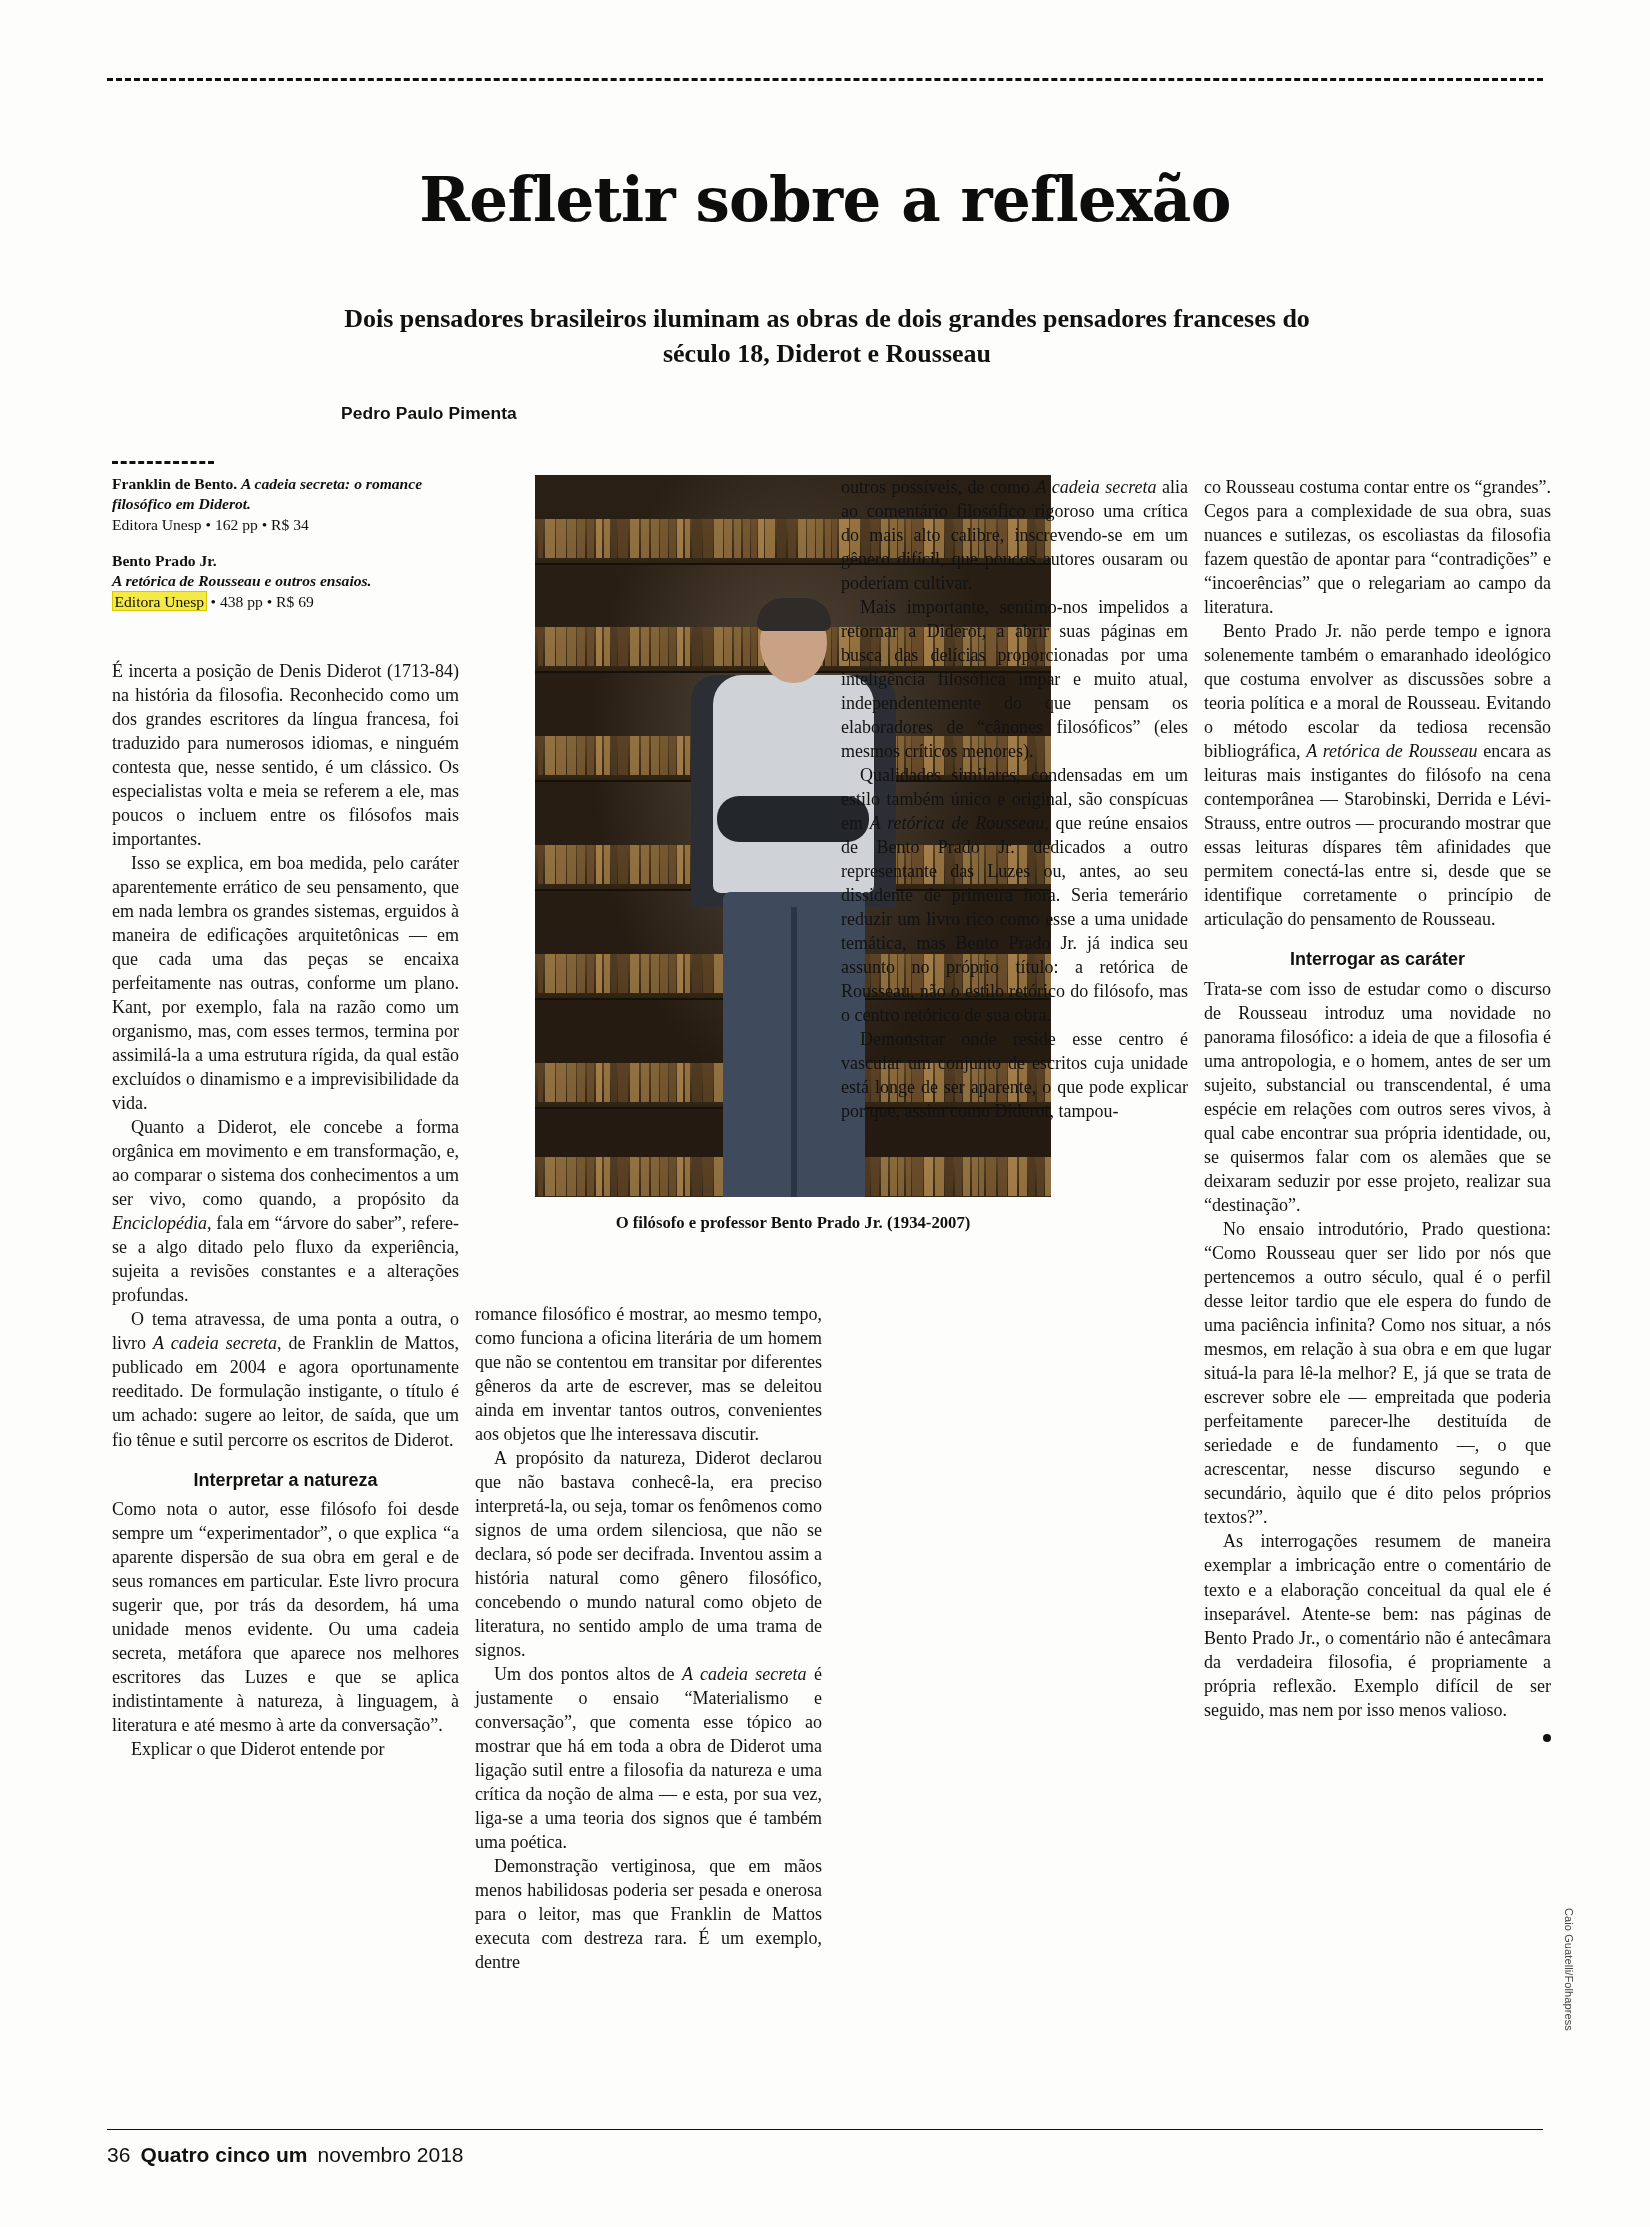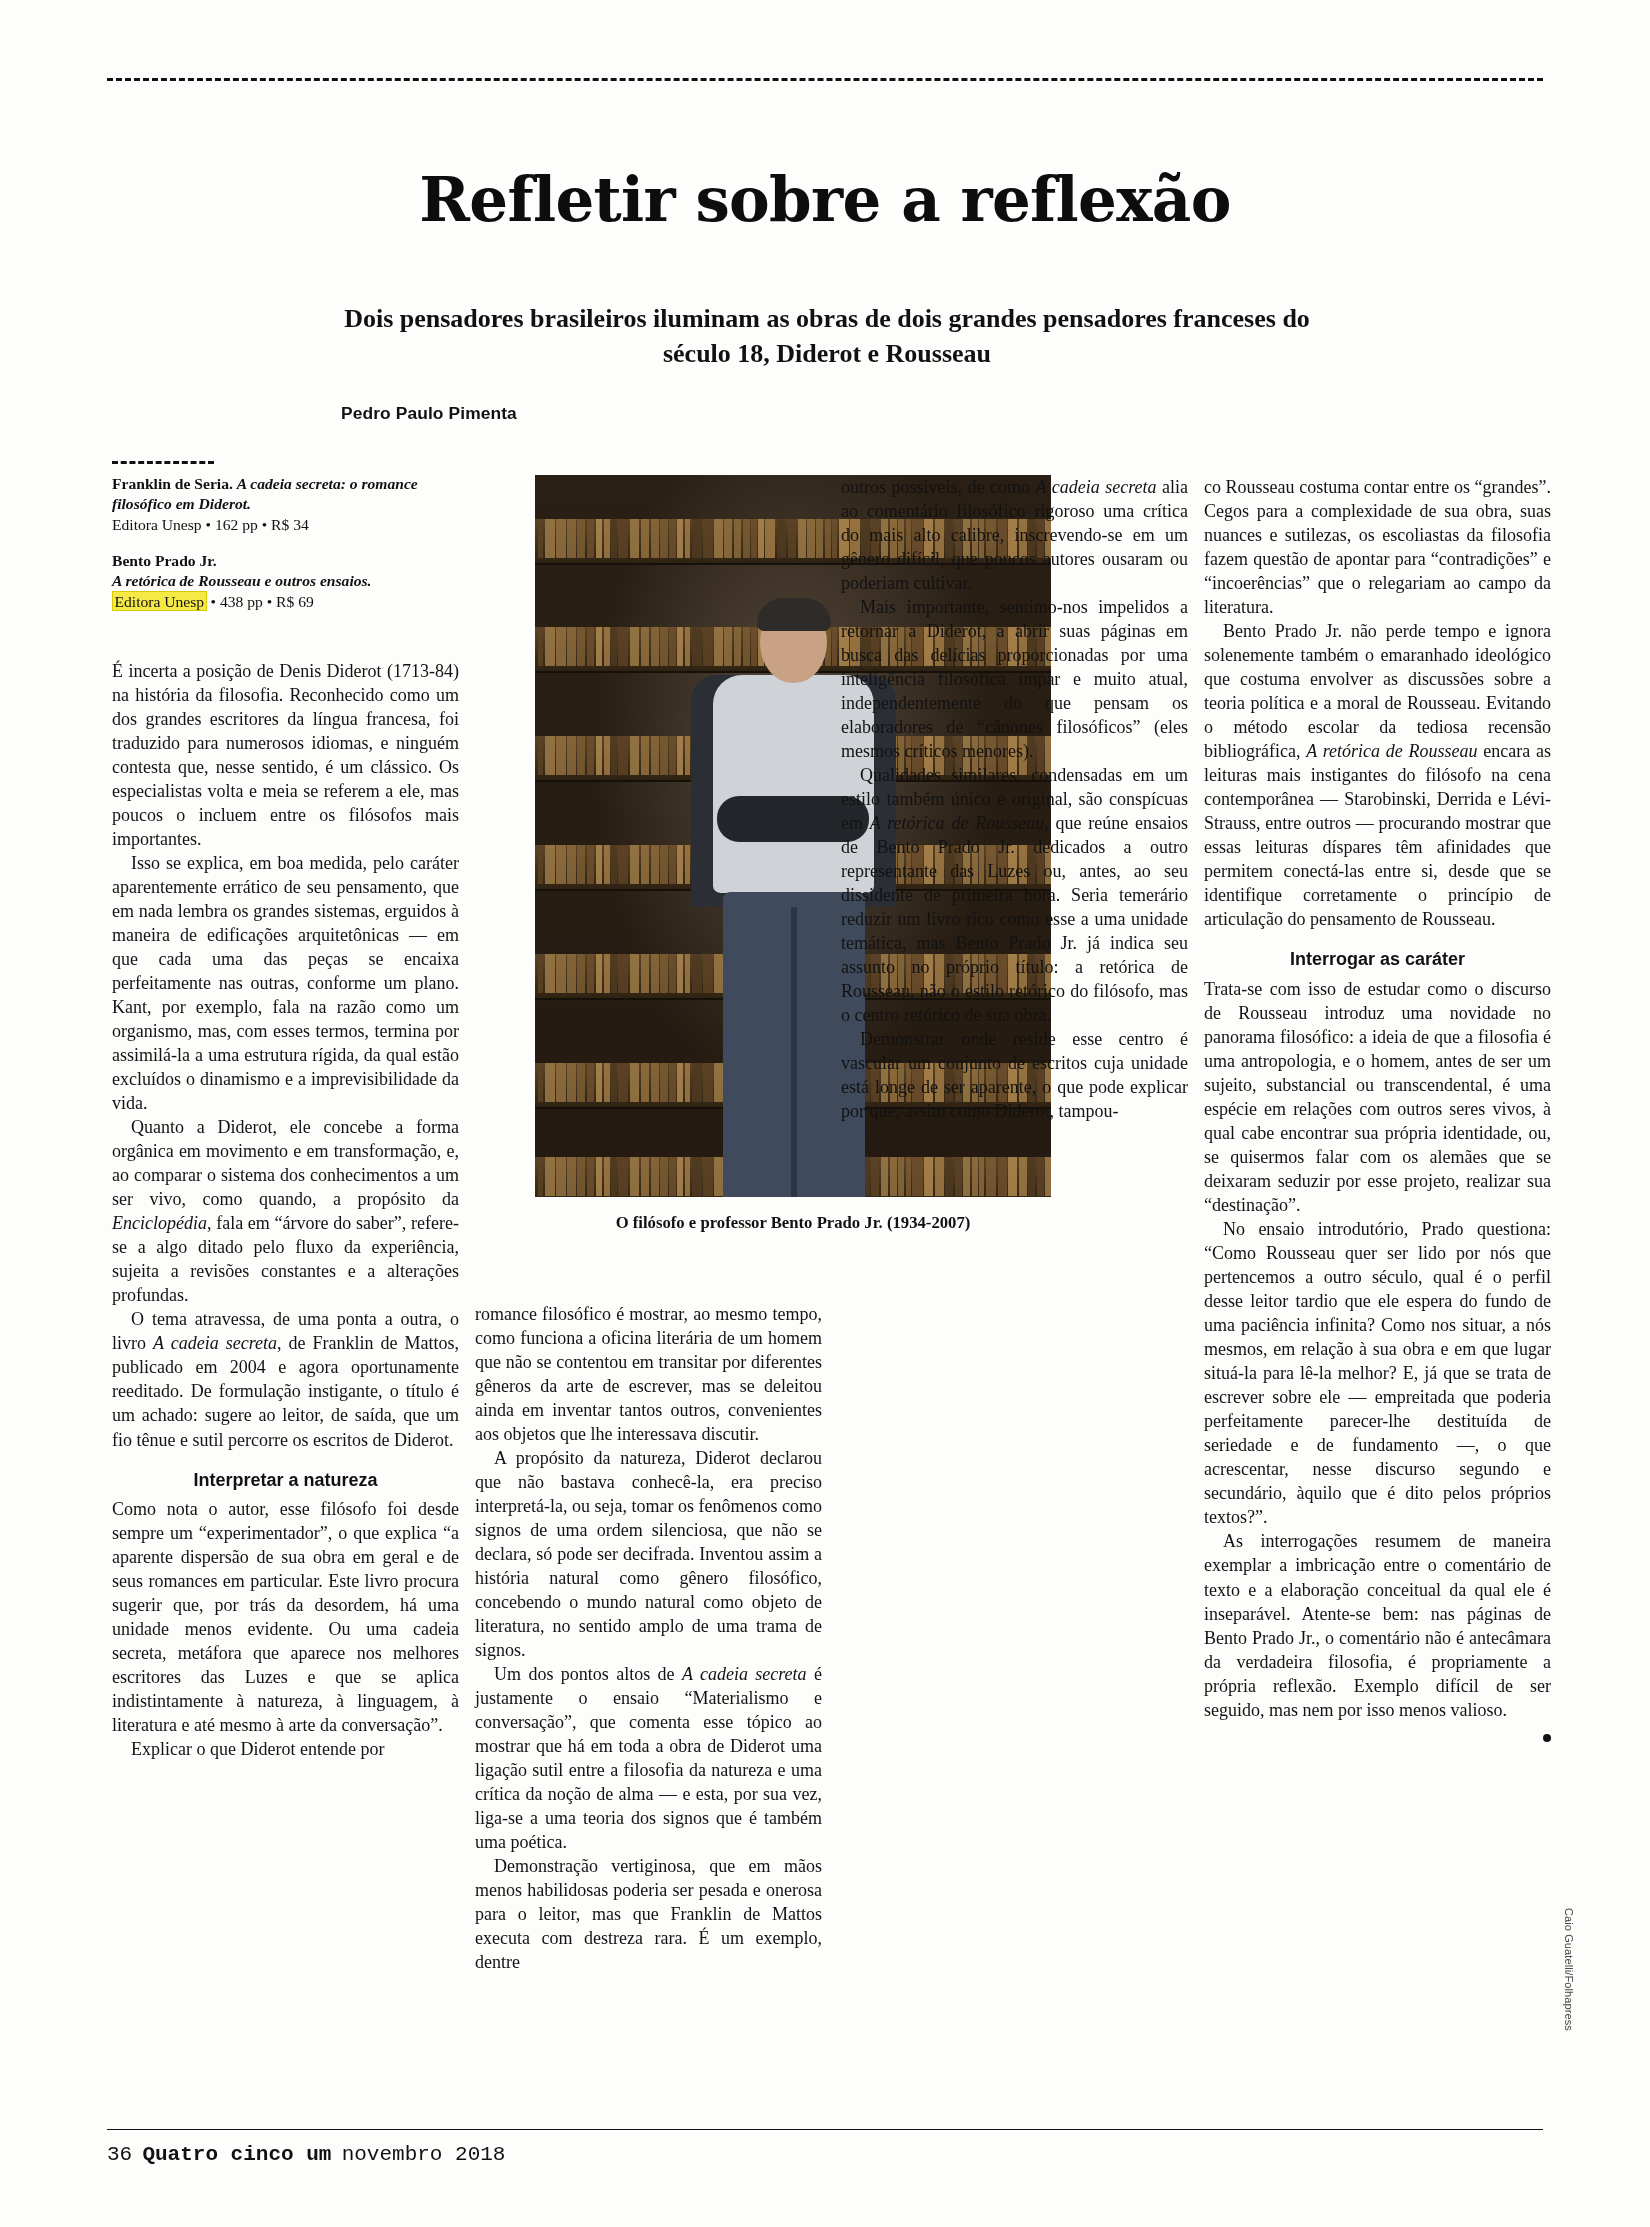--- a/index.html
+++ b/index.html
@@ -266,21 +266,21 @@
     position: absolute;
     left: 107px;
     top: 2129px;
     width: 1436px;
     border-top: 1.5px solid #111;
   }
   .folio {
     position: absolute;
     left: 107px;
     top: 2143px;
-    font-family: Liberation Mono, monospace;
+    font-family: Liberation Sans, sans-serif;
     font-size: 21px;
     color: #111;
   }
   .folio .num { font-weight: normal; }
   .folio .mag { font-weight: bold; margin-left: 10.2px; }
   .folio .date { font-weight: normal; margin-left: 10.2px; }
 
   .endmark {
     display: inline-block;
     width: 8px; height: 8px;
@@ -303,21 +303,21 @@
   <div class="rule-dashed"></div>
 
   <h1 class="headline">Refletir sobre a reflexão</h1>
   <h2 class="subhead">Dois pensadores brasileiros iluminam as obras de dois grandes pensadores franceses do século 18, Diderot e Rousseau</h2>
   <div class="byline">Pedro Paulo Pimenta</div>
 
   <div class="bookbox">
     <div class="dashline"></div>
 
     <div class="entry">
-      <span class="author">Franklin de Seria.</span>
+      <span class="author">Franklin de Bento.</span>
       <span class="title">A cadeia secreta: o romance filosófico em Diderot.</span><br>
       <span class="pub">Editora Unesp</span>
       <span class="pub">• 162 pp • R$ 34</span>
     </div>
 
     <div class="entry">
       <span class="author">Bento Prado Jr.</span><br>
       <span class="title">A retórica de Rousseau e outros ensaios.</span><br>
       <span class="pub hl">Editora Unesp</span>
       <span class="pub">• 438 pp • R$ 69</span>

